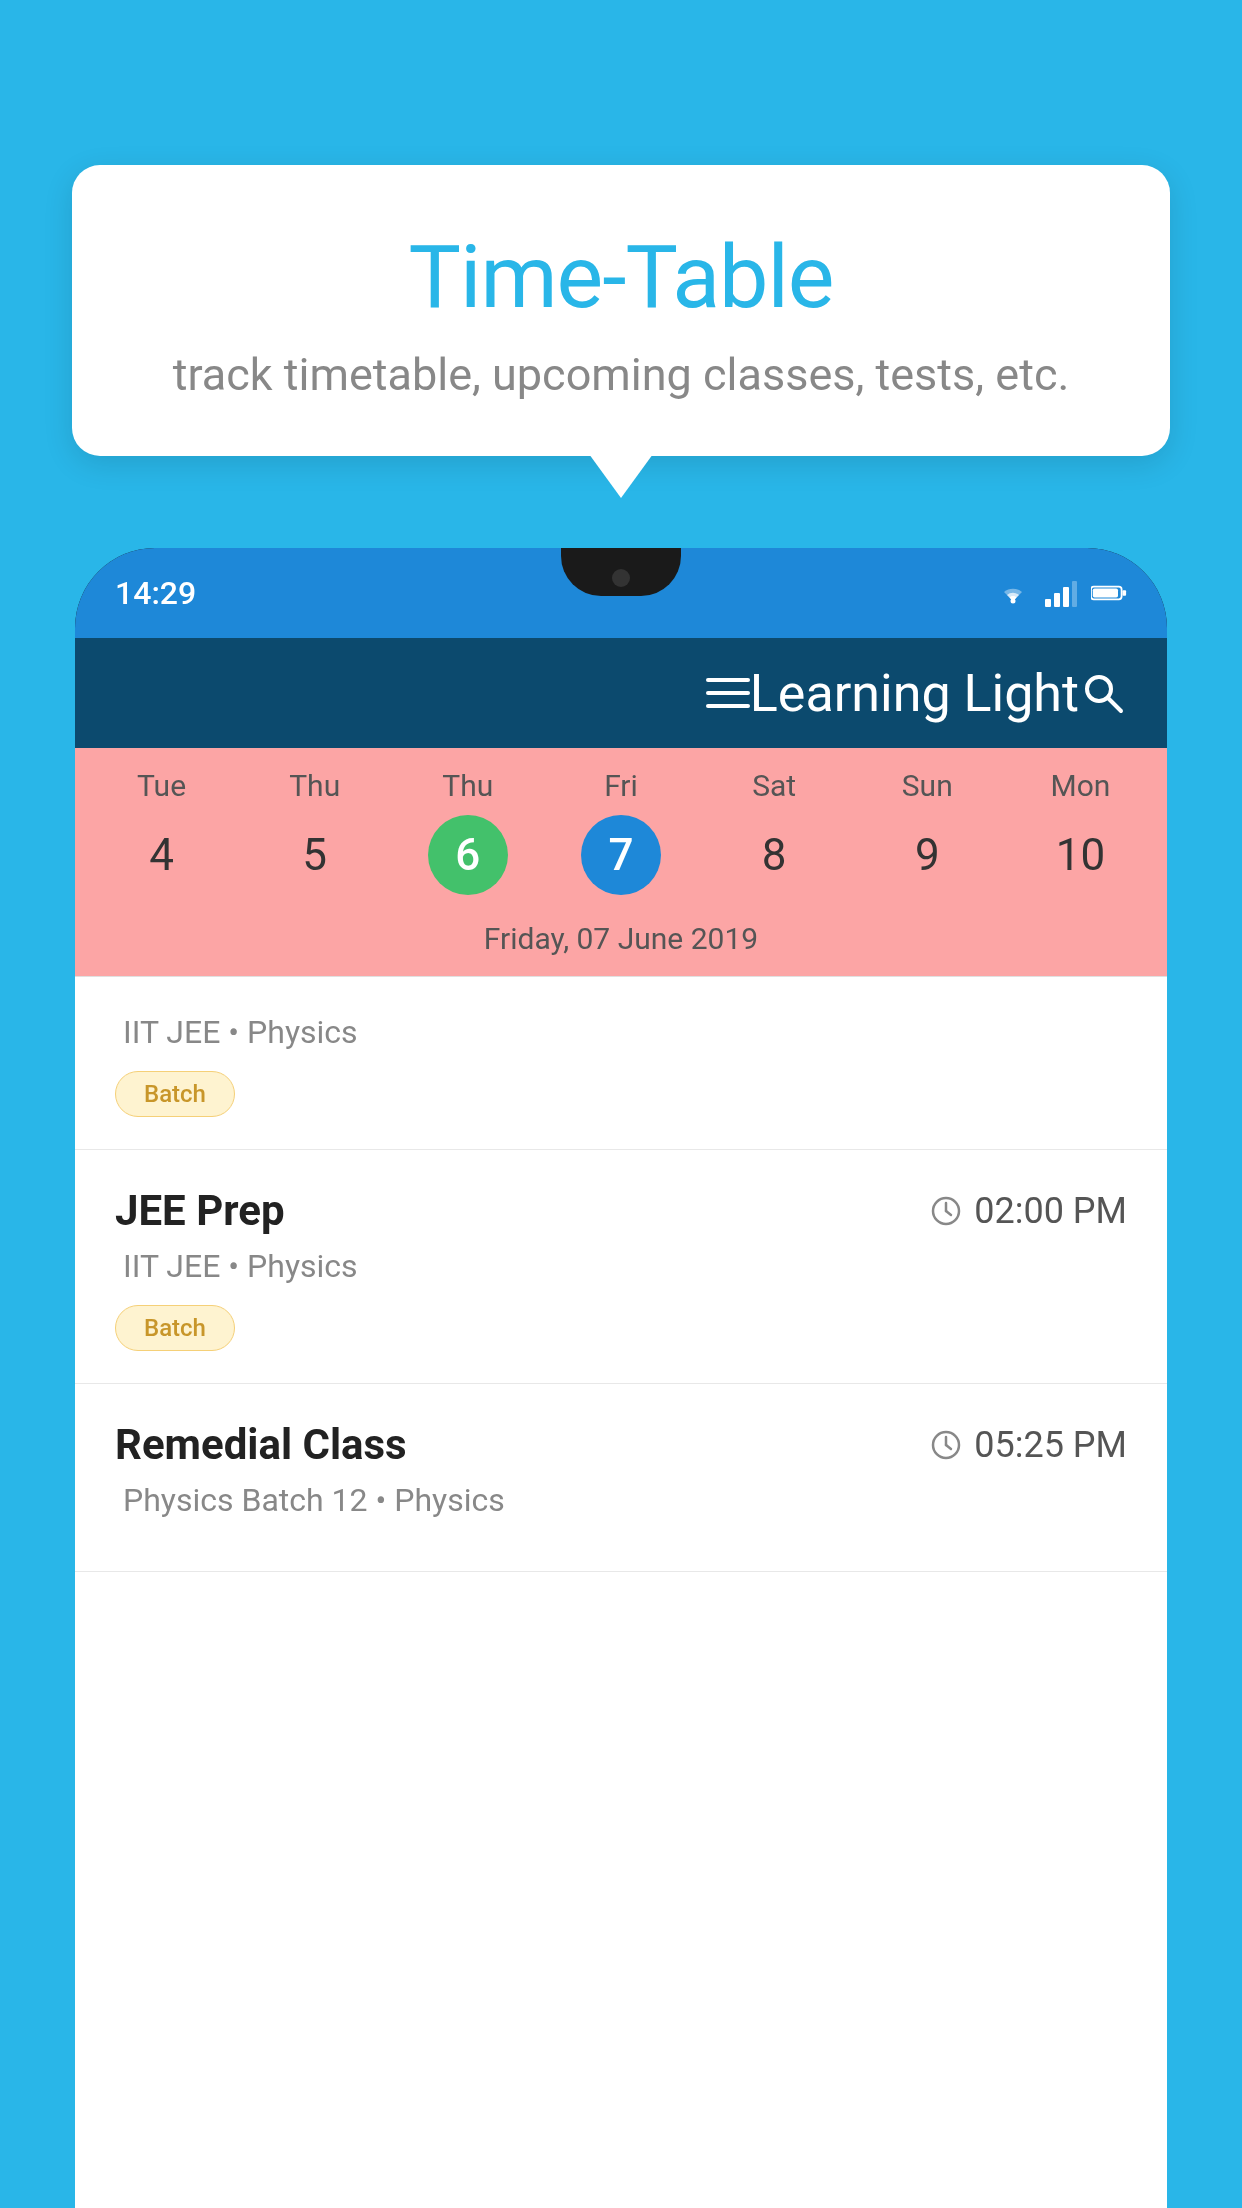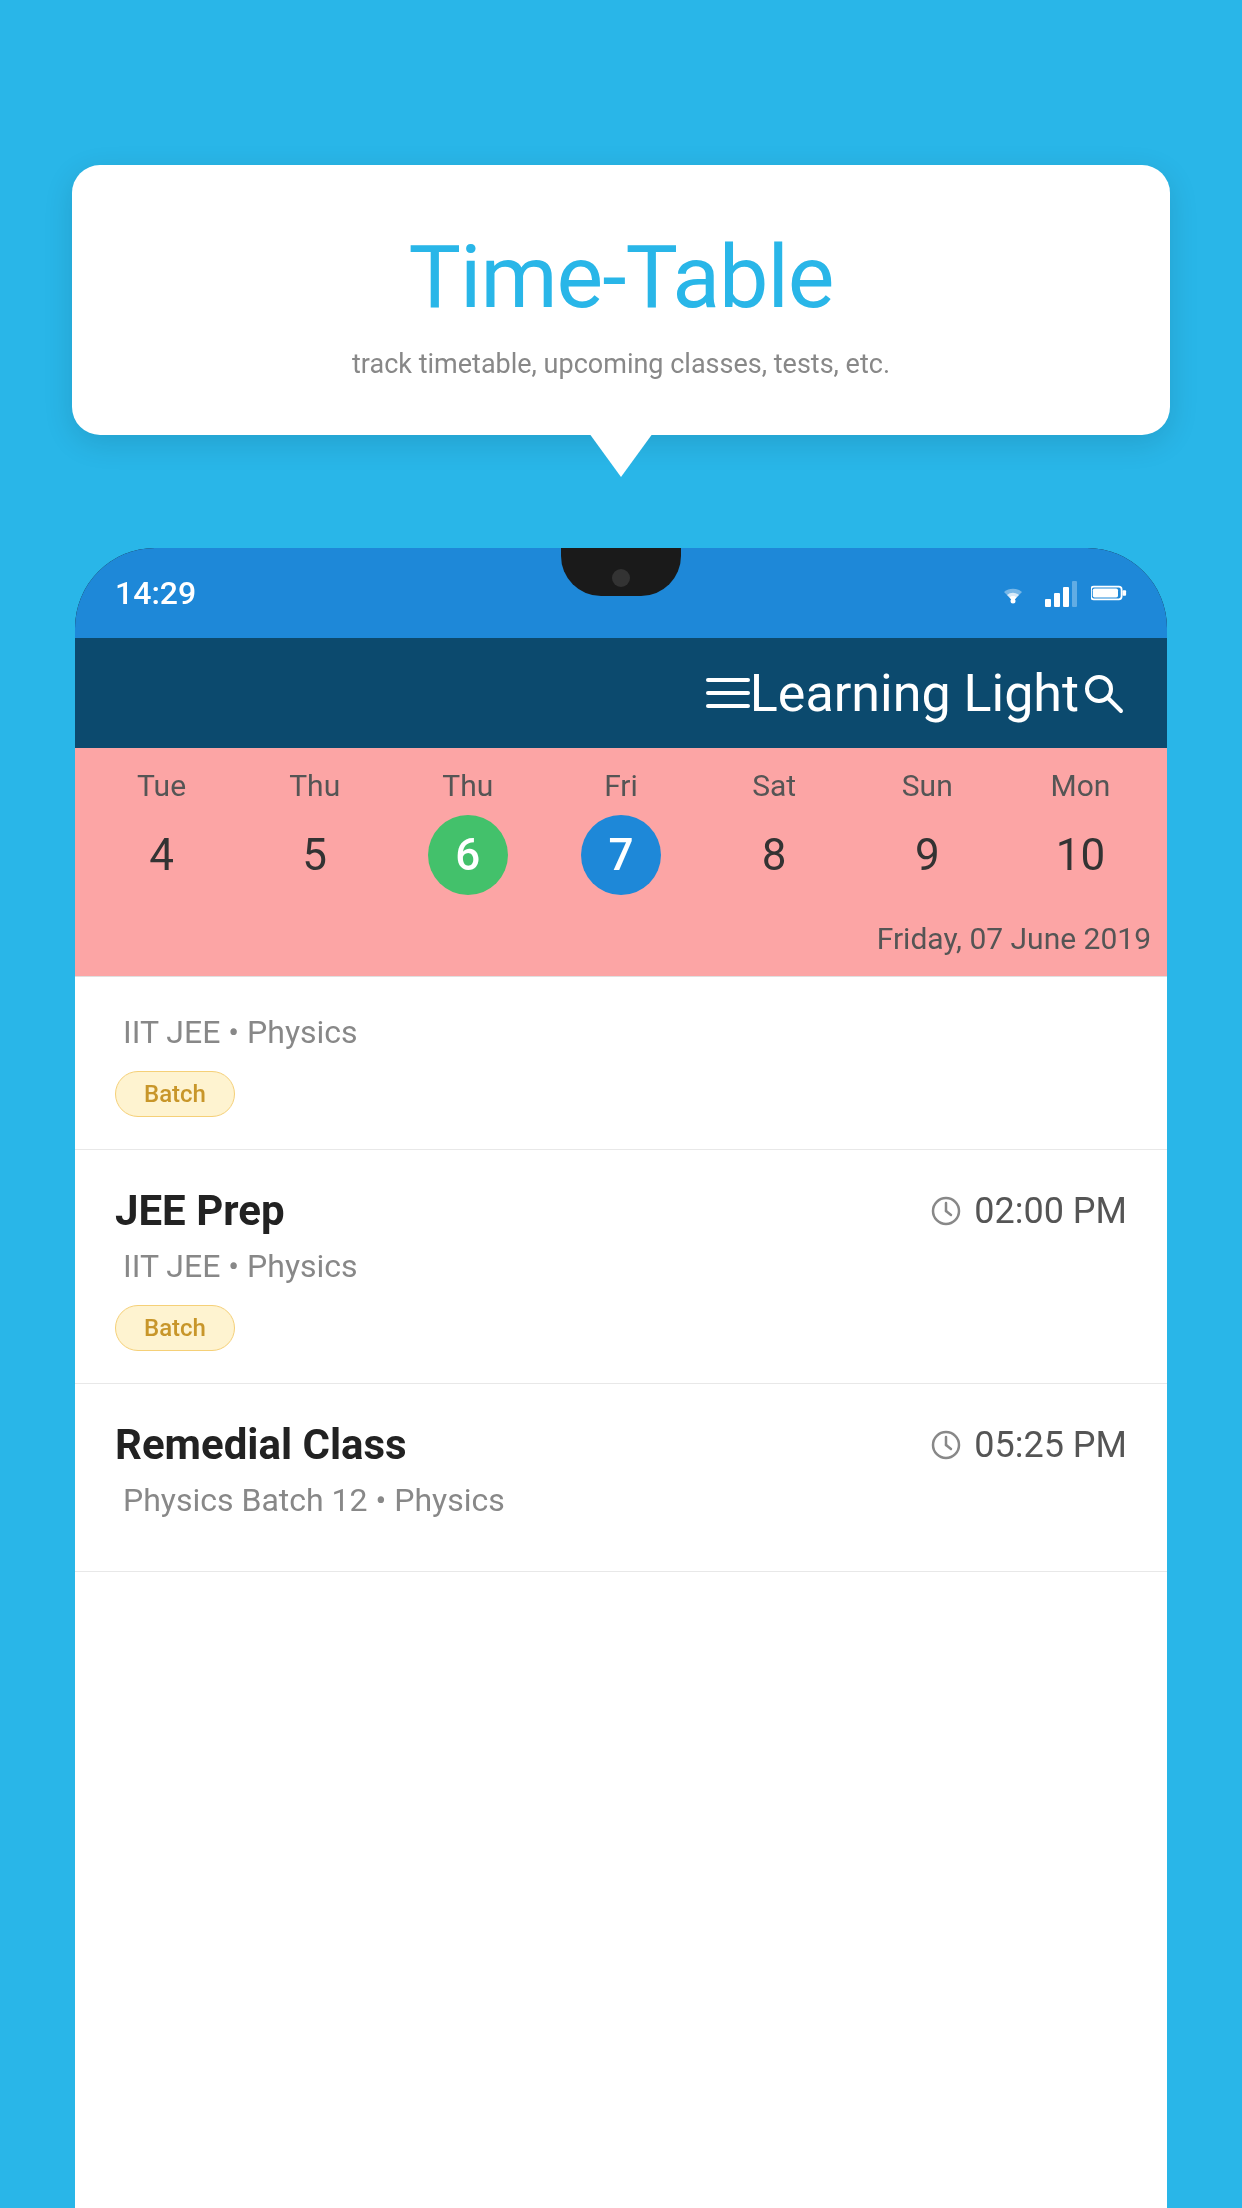--- a/index.html
+++ b/index.html
@@ -37,21 +37,21 @@
       border-top: 44px solid white;
     }
     .tooltip-title {
       font-size: 88px;
       color: #29b6e8;
       font-weight: 400;
       letter-spacing: -1px;
       margin-bottom: 20px;
     }
     .tooltip-subtitle {
-      font-size: 27px;
+      font-size: 45px;
       color: #888;
       font-weight: 400;
     }
 
     
     .phone-frame {
       position: absolute;
       top: 548px;
       left: 75px;
       right: 75px;
@@ -175,21 +175,21 @@
       background: #43c16b;
       color: white;
       font-weight: 500;
     }
     .day-number.selected {
       background: #1e88d8;
       color: white;
       font-weight: 500;
     }
     .selected-date-label {
-      text-align: right;
+      text-align: center;
       font-size: 30px;
       color: #555;
       padding: 16px 16px 20px;
       border-bottom: 1px solid #e0e0e0;
     }
 
     
     .schedule-list {
       background: white;
       overflow-y: auto;

